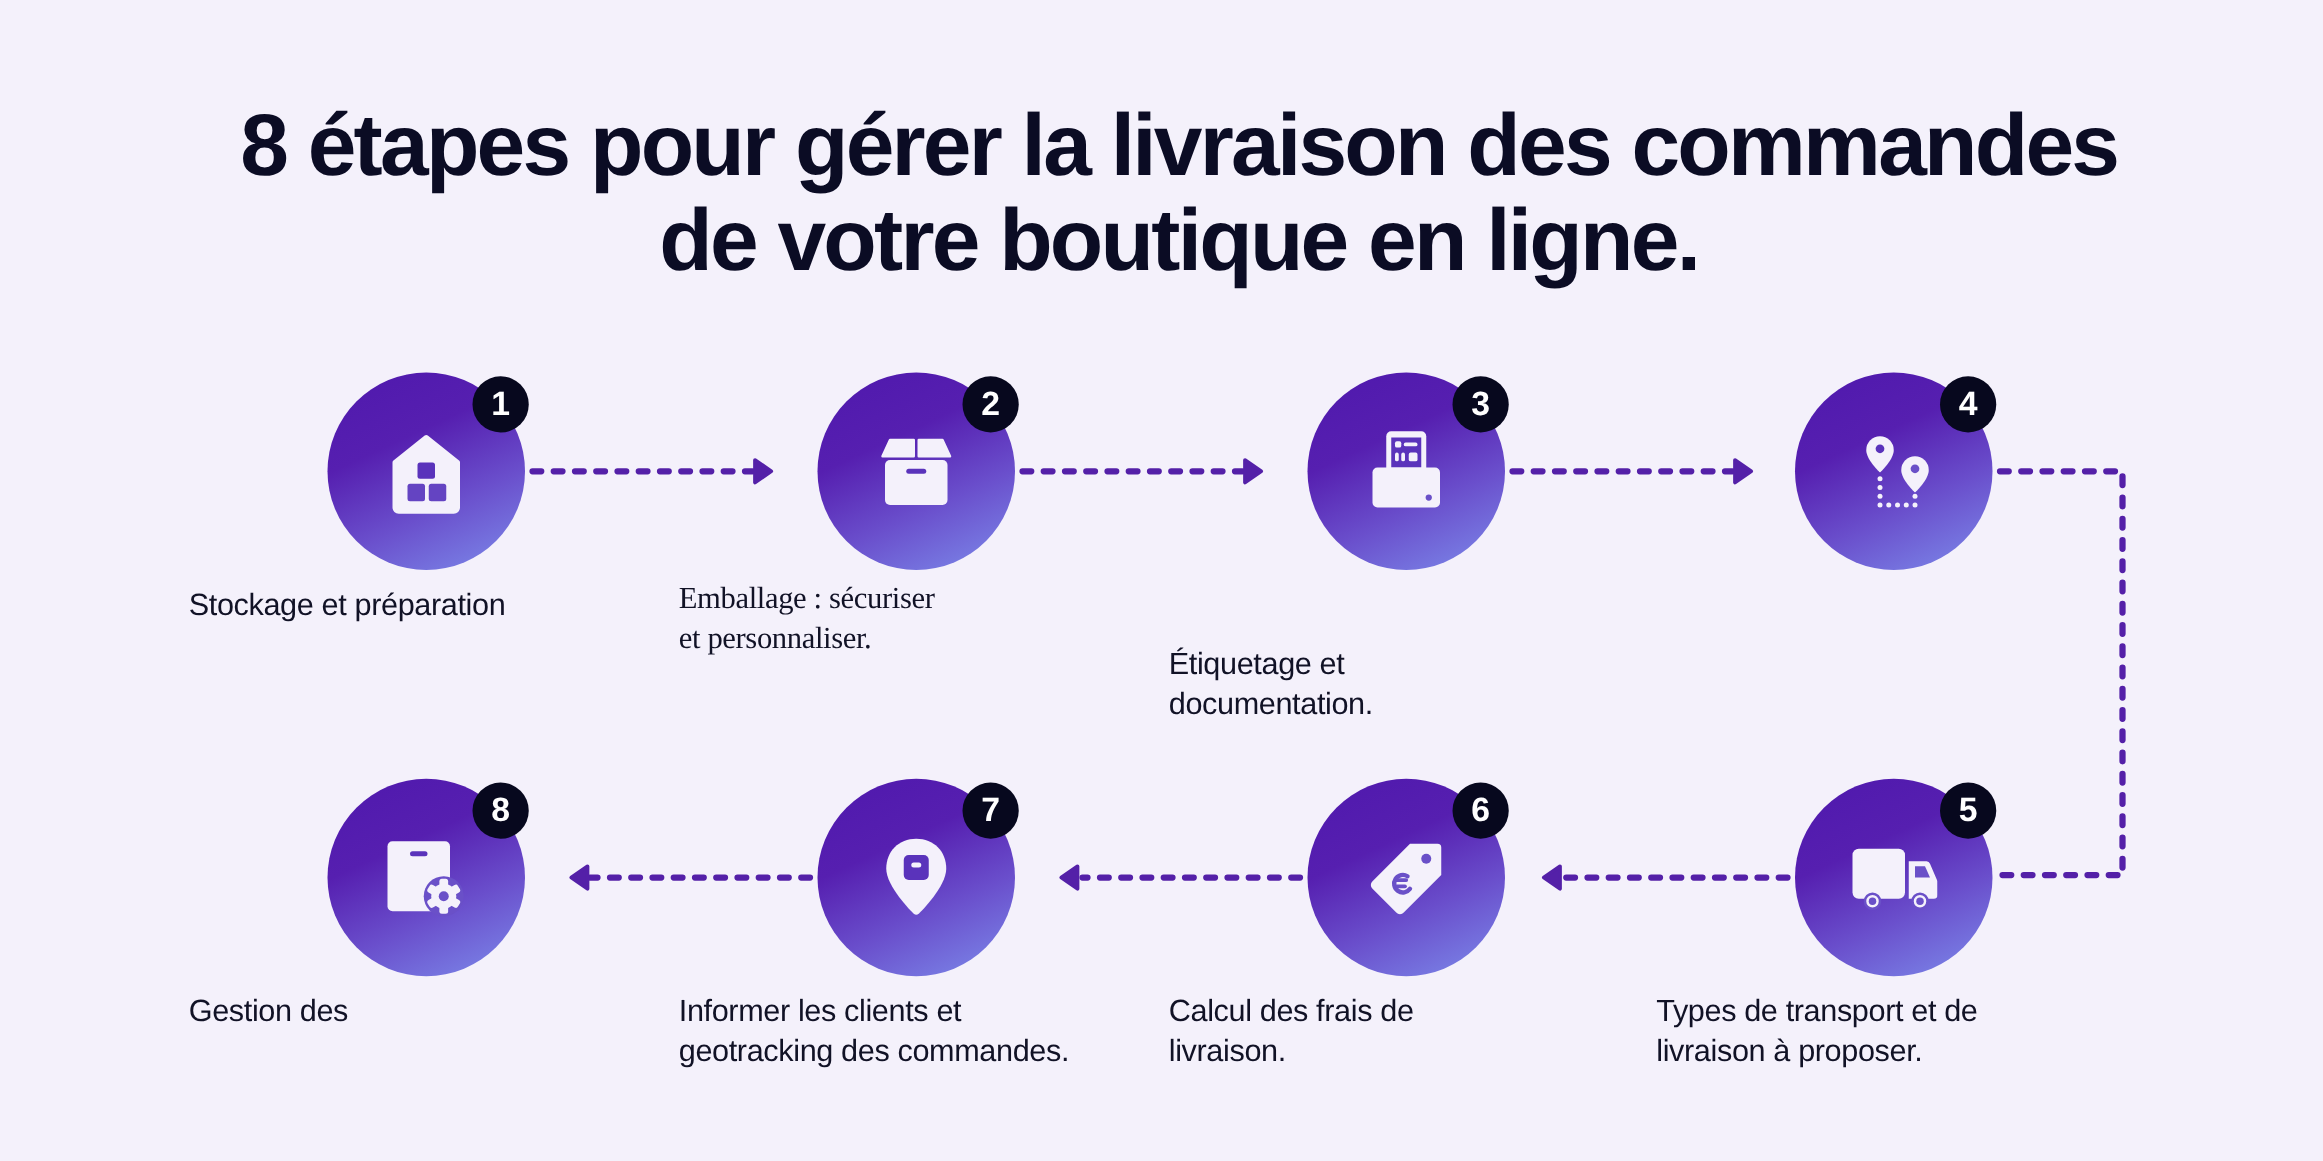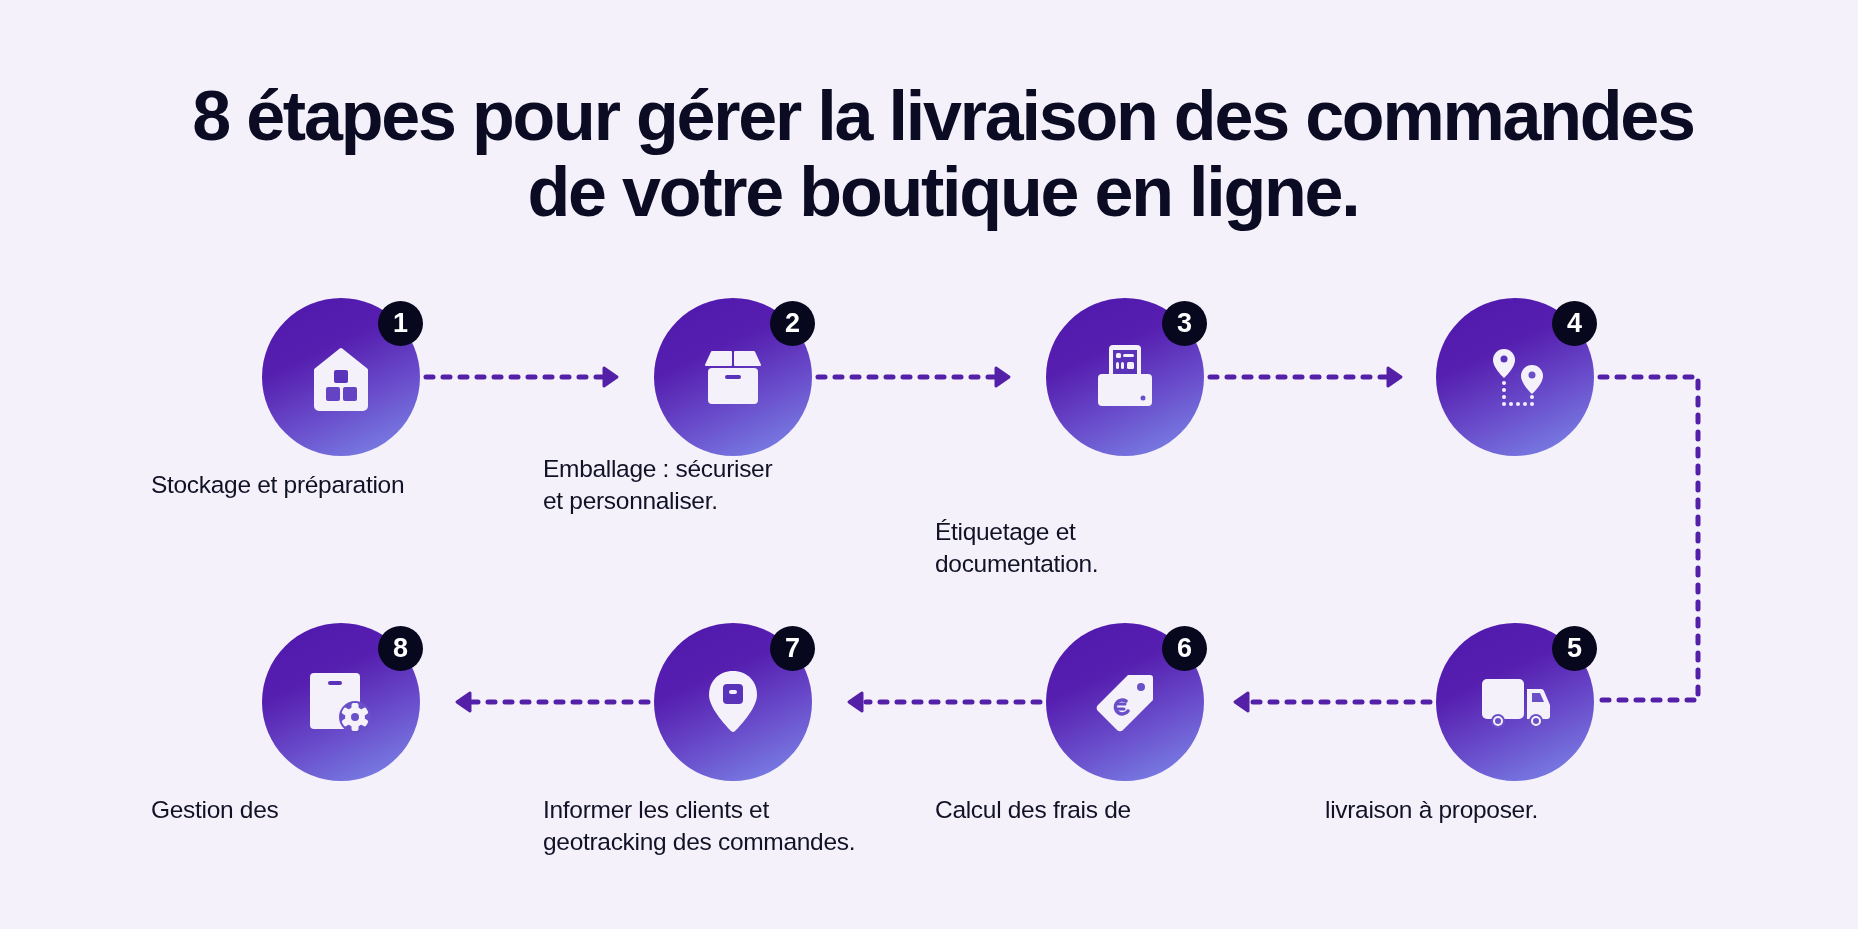--- a/index.html
+++ b/index.html
@@ -76,21 +76,21 @@
   <div class="circle">
     <svg viewBox="0 0 70 70">
       <path d="M14 10 h19 v13 H8 Z" fill="#f4f1fb" stroke="#f4f1fb" stroke-width="2" stroke-linejoin="round"></path>
       <path d="M37 10 h19 l6 13 H37 Z" fill="#f4f1fb" stroke="#f4f1fb" stroke-width="2" stroke-linejoin="round"></path>
       <rect x="10" y="26" width="50" height="36" rx="4" fill="#f4f1fb"></rect>
       <rect x="27" y="33" width="16" height="4" rx="2" fill="#5a33bb"></rect>
     </svg>
   </div>
   <div class="badge">2</div>
 </div>
-<div class="label" style="left:543px;top:453px;">
+<div class="label" style="left:543px;top:463px;font-family:Liberation Serif, serif;">
   <span>Emballage : sécuriser</span>
   <span>et personnaliser.</span>
 </div>
 
 <div class="step" style="left:1046px;top:298px;">
   <div class="circle">
     <svg viewBox="0 0 70 70">
       <rect x="19" y="3" width="32" height="38" rx="4" fill="#f4f1fb"></rect>
       <rect x="23" y="8" width="24" height="24" fill="#5a33bb"></rect>
       <rect x="26" y="11" width="5" height="5" rx="1.5" fill="#f4f1fb"></rect>
@@ -142,37 +142,39 @@
       <path d="M52 26 H60 L64 35 H52 Z" fill="#6a50c8"></path>
       <circle cx="18" cy="54" r="6" fill="#f4f1fb" stroke="#6a50c8" stroke-width="2"></circle>
       <circle cx="56" cy="54" r="6" fill="#f4f1fb" stroke="#6a50c8" stroke-width="2"></circle>
       <circle cx="18" cy="54" r="3" fill="#6a50c8"></circle>
       <circle cx="56" cy="54" r="3" fill="#6a50c8"></circle>
     </svg>
   </div>
   <div class="badge">5</div>
 </div>
 <div class="label" style="left:1325px;top:794px;">
+  <span>Types de transport et de</span>
   <span>livraison à proposer.</span>
 </div>
 
 <div class="step" style="left:1046px;top:623px;">
   <div class="circle">
     <svg viewBox="0 0 70 70">
       <path d="M38 8 H60 a3 3 0 0 1 3 3 V33 L33 63 a4 4 0 0 1 -6 0 L8 44 a4 4 0 0 1 0 -6 Z" fill="#f4f1fb"></path>
       <circle cx="51" cy="20" r="4" fill="#6a50c8"></circle>
       <path d="M36 34 a7 7 0 1 0 2 10" fill="none" stroke="#6a50c8" stroke-width="3.5" stroke-linecap="round"></path>
       <line x1="27" y1="37" x2="35" y2="37" stroke="#6a50c8" stroke-width="3" stroke-linecap="round"></line>
       <line x1="27" y1="42" x2="34" y2="42" stroke="#6a50c8" stroke-width="3" stroke-linecap="round"></line>
     </svg>
   </div>
   <div class="badge">6</div>
 </div>
 <div class="label" style="left:935px;top:794px;">
   <span>Calcul des frais de</span>
+  <span>livraison.</span>
 </div>
 
 <div class="step" style="left:654px;top:623px;">
   <div class="circle">
     <svg viewBox="0 0 70 70">
       <path d="M35 4 C49 4 59 14 59 28 C59 42 39 62 37 64 a3 3 0 0 1 -4 0 C31 62 11 42 11 28 C11 14 21 4 35 4 Z" fill="#f4f1fb"></path>
       <rect x="25" y="17" width="20" height="20" rx="4" fill="#5a33bb"></rect>
       <rect x="31" y="23" width="8" height="4" rx="2" fill="#f4f1fb"></rect>
     </svg>
   </div>

